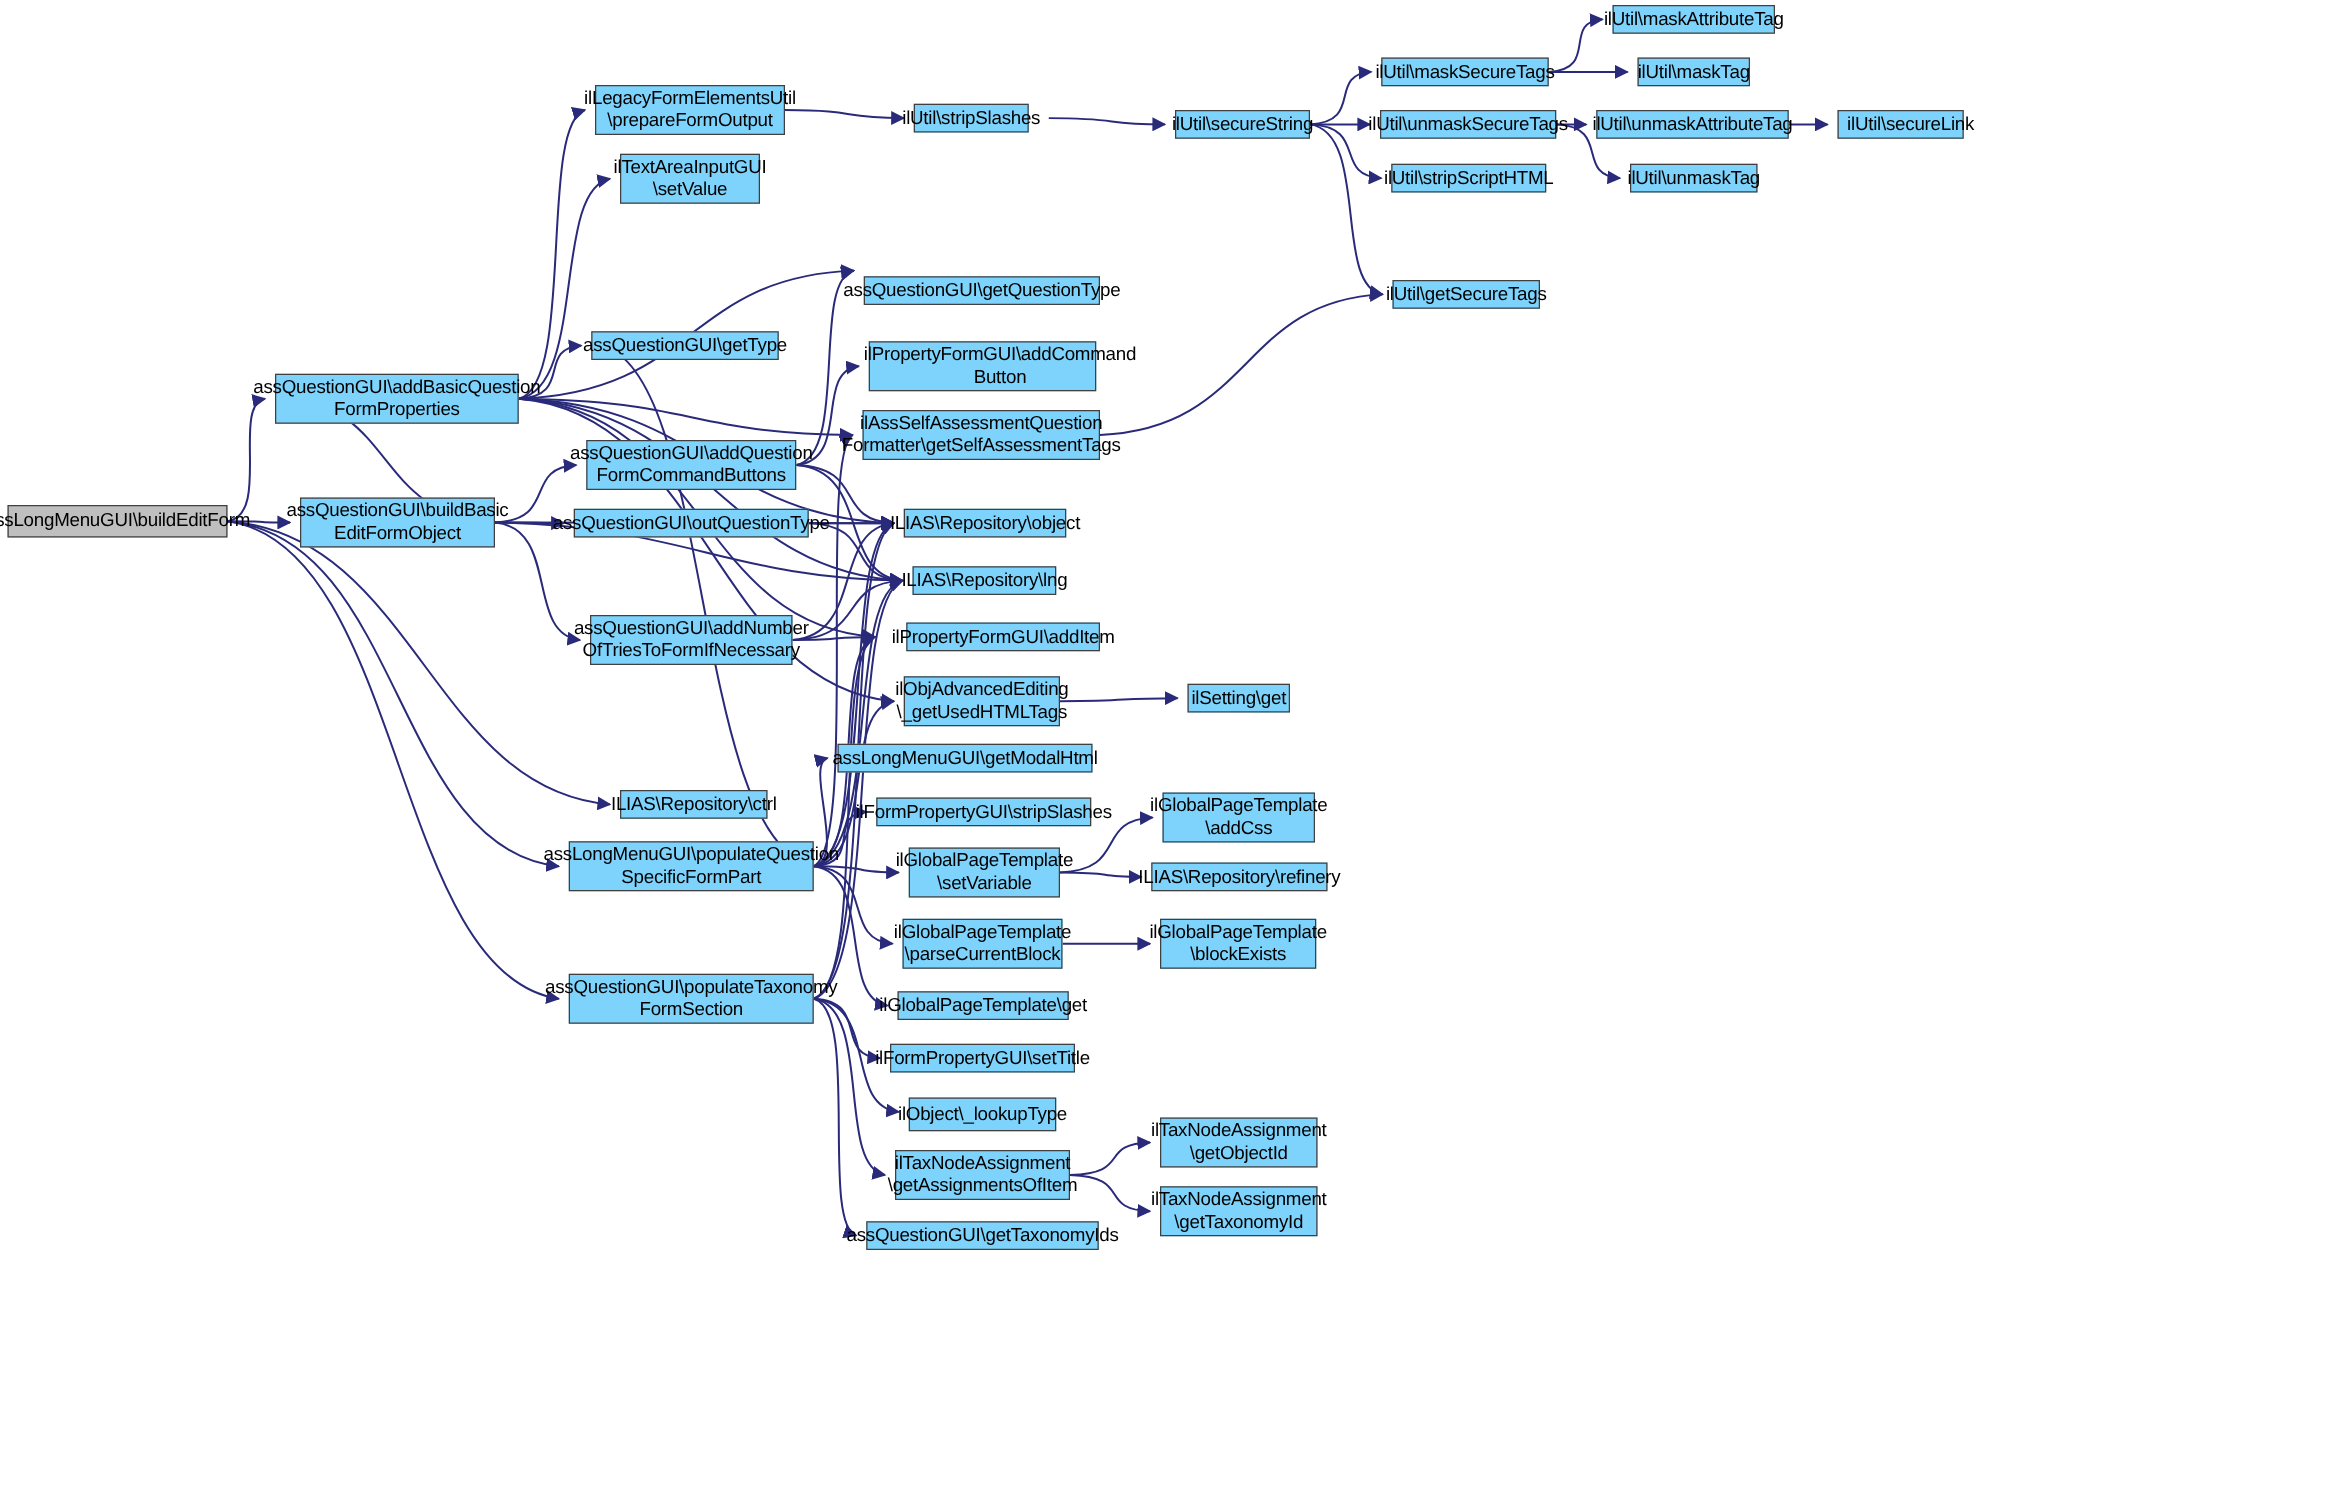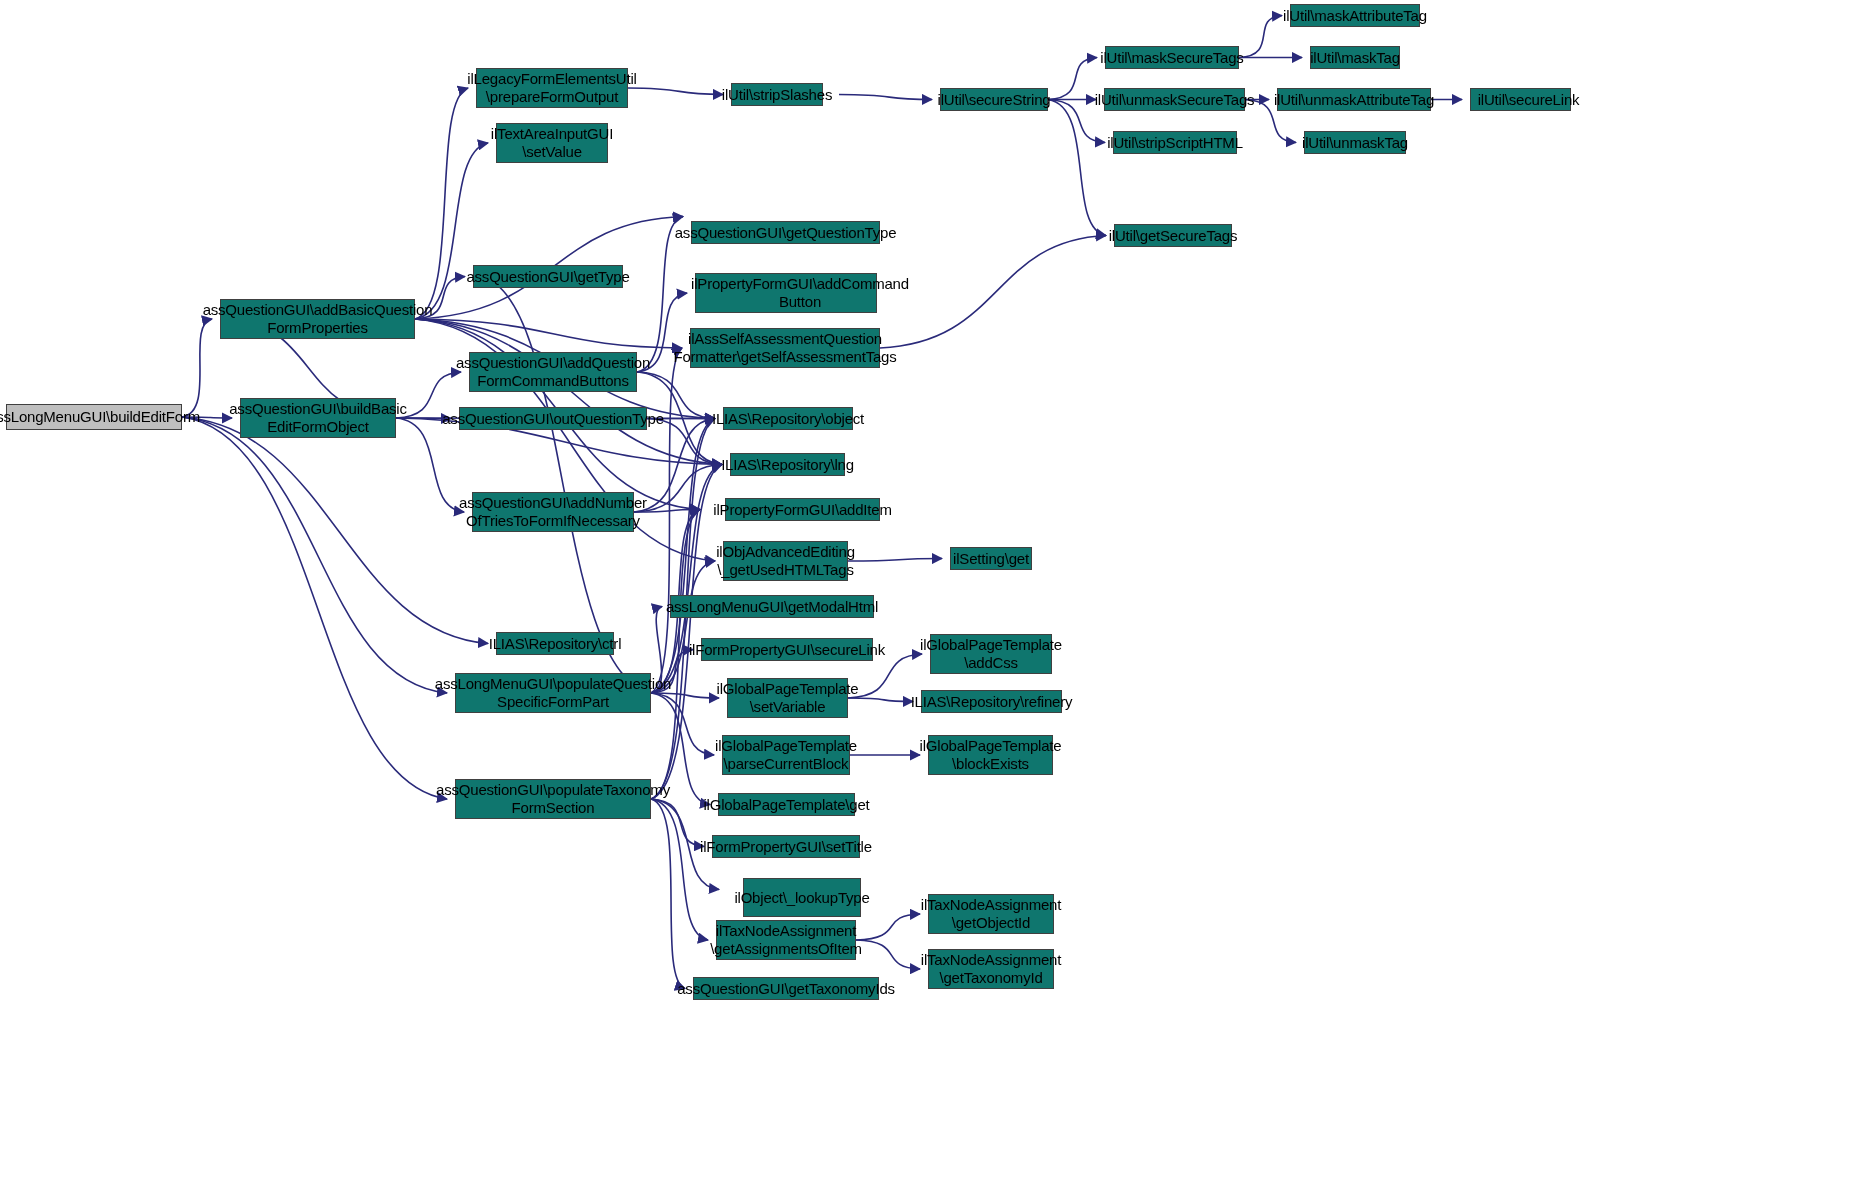--- a/index.html
+++ b/index.html
@@ -21,21 +21,21 @@
     left: 0;
     top: 0;
     width: 1867px;
     height: 1195px;
     pointer-events: none;
   }
   .node {
     position: absolute;
     box-sizing: border-box;
     border: 1px solid #404040;
-    background: #0f766e;
+    background: #7dd3fc;
     color: #000000;
     display: flex;
     align-items: center;
     justify-content: center;
     text-align: center;
     font-size: 15px;
     line-height: 18px;
     letter-spacing: -0.2px;
     white-space: pre-line;
     z-index: 5;
@@ -156,37 +156,37 @@
     <div class="node" style="left: 723px; top: 407px; width: 130px; height: 23px;"><span>ILIAS\Repository\object</span></div>
     <div class="node" style="left: 730px; top: 453px; width: 115px; height: 23px;"><span>ILIAS\Repository\lng</span></div>
     <div class="node" style="left: 472px; top: 492px; width: 162px; height: 40px;"><span>assQuestionGUI\addNumber
 OfTriesToFormIfNecessary</span></div>
     <div class="node" style="left: 708px; top: 498px; width: 155px; height: 23px; margin-left: 17px;"><span>ilPropertyFormGUI\addItem</span></div>
     <div class="node" style="left: 723px; top: 541px; width: 125px; height: 40px;"><span>ilObjAdvancedEditing
 \_getUsedHTMLTags</span></div>
     <div class="node" style="left: 950px; top: 547px; width: 82px; height: 23px;"><span>ilSetting\get</span></div>
     <div class="node" style="left: 670px; top: 595px; width: 204px; height: 23px;"><span>assLongMenuGUI\getModalHtml</span></div>
     <div class="node" style="left: 496px; top: 632px; width: 118px; height: 23px;"><span>ILIAS\Repository\ctrl</span></div>
-    <div class="node" style="left: 701px; top: 638px; width: 172px; height: 23px;"><span>ilFormPropertyGUI\secureLink</span></div>
+    <div class="node" style="left: 701px; top: 638px; width: 172px; height: 23px;"><span>ilFormPropertyGUI\stripSlashes</span></div>
     <div class="node" style="left: 455px; top: 673px; width: 196px; height: 40px;"><span>assLongMenuGUI\populateQuestion
 SpecificFormPart</span></div>
     <div class="node" style="left: 727px; top: 678px; width: 121px; height: 40px;"><span>ilGlobalPageTemplate
 \setVariable</span></div>
     <div class="node" style="left: 930px; top: 634px; width: 122px; height: 40px;"><span>ilGlobalPageTemplate
 \addCss</span></div>
     <div class="node" style="left: 921px; top: 690px; width: 141px; height: 23px;"><span>ILIAS\Repository\refinery</span></div>
     <div class="node" style="left: 722px; top: 735px; width: 128px; height: 40px;"><span>ilGlobalPageTemplate
 \parseCurrentBlock</span></div>
     <div class="node" style="left: 928px; top: 735px; width: 125px; height: 40px;"><span>ilGlobalPageTemplate
 \blockExists</span></div>
     <div class="node" style="left: 718px; top: 793px; width: 137px; height: 23px;"><span>ilGlobalPageTemplate\get</span></div>
     <div class="node" style="left: 455px; top: 779px; width: 196px; height: 40px;"><span>assQuestionGUI\populateTaxonomy
 FormSection</span></div>
     <div class="node" style="left: 712px; top: 835px; width: 148px; height: 23px;"><span>ilFormPropertyGUI\setTitle</span></div>
-    <div class="node" style="left: 727px; top: 878px; width: 118px; height: 39px; margin-left: 16px;"><span>ilObject\_lookupType</span></div>
+    <div class="node" style="left: 727px; top: 878px; width: 118px; height: 27px;"><span>ilObject\_lookupType</span></div>
     <div class="node" style="left: 716px; top: 920px; width: 140px; height: 40px;"><span>ilTaxNodeAssignment
 \getAssignmentsOfItem</span></div>
     <div class="node" style="left: 928px; top: 894px; width: 126px; height: 40px;"><span>ilTaxNodeAssignment
 \getObjectId</span></div>
     <div class="node" style="left: 928px; top: 949px; width: 126px; height: 40px;"><span>ilTaxNodeAssignment
 \getTaxonomyId</span></div>
     <div class="node" style="left: 693px; top: 977px; width: 186px; height: 23px;"><span>assQuestionGUI\getTaxonomyIds</span></div>
   </div>
 
 </body></html>

